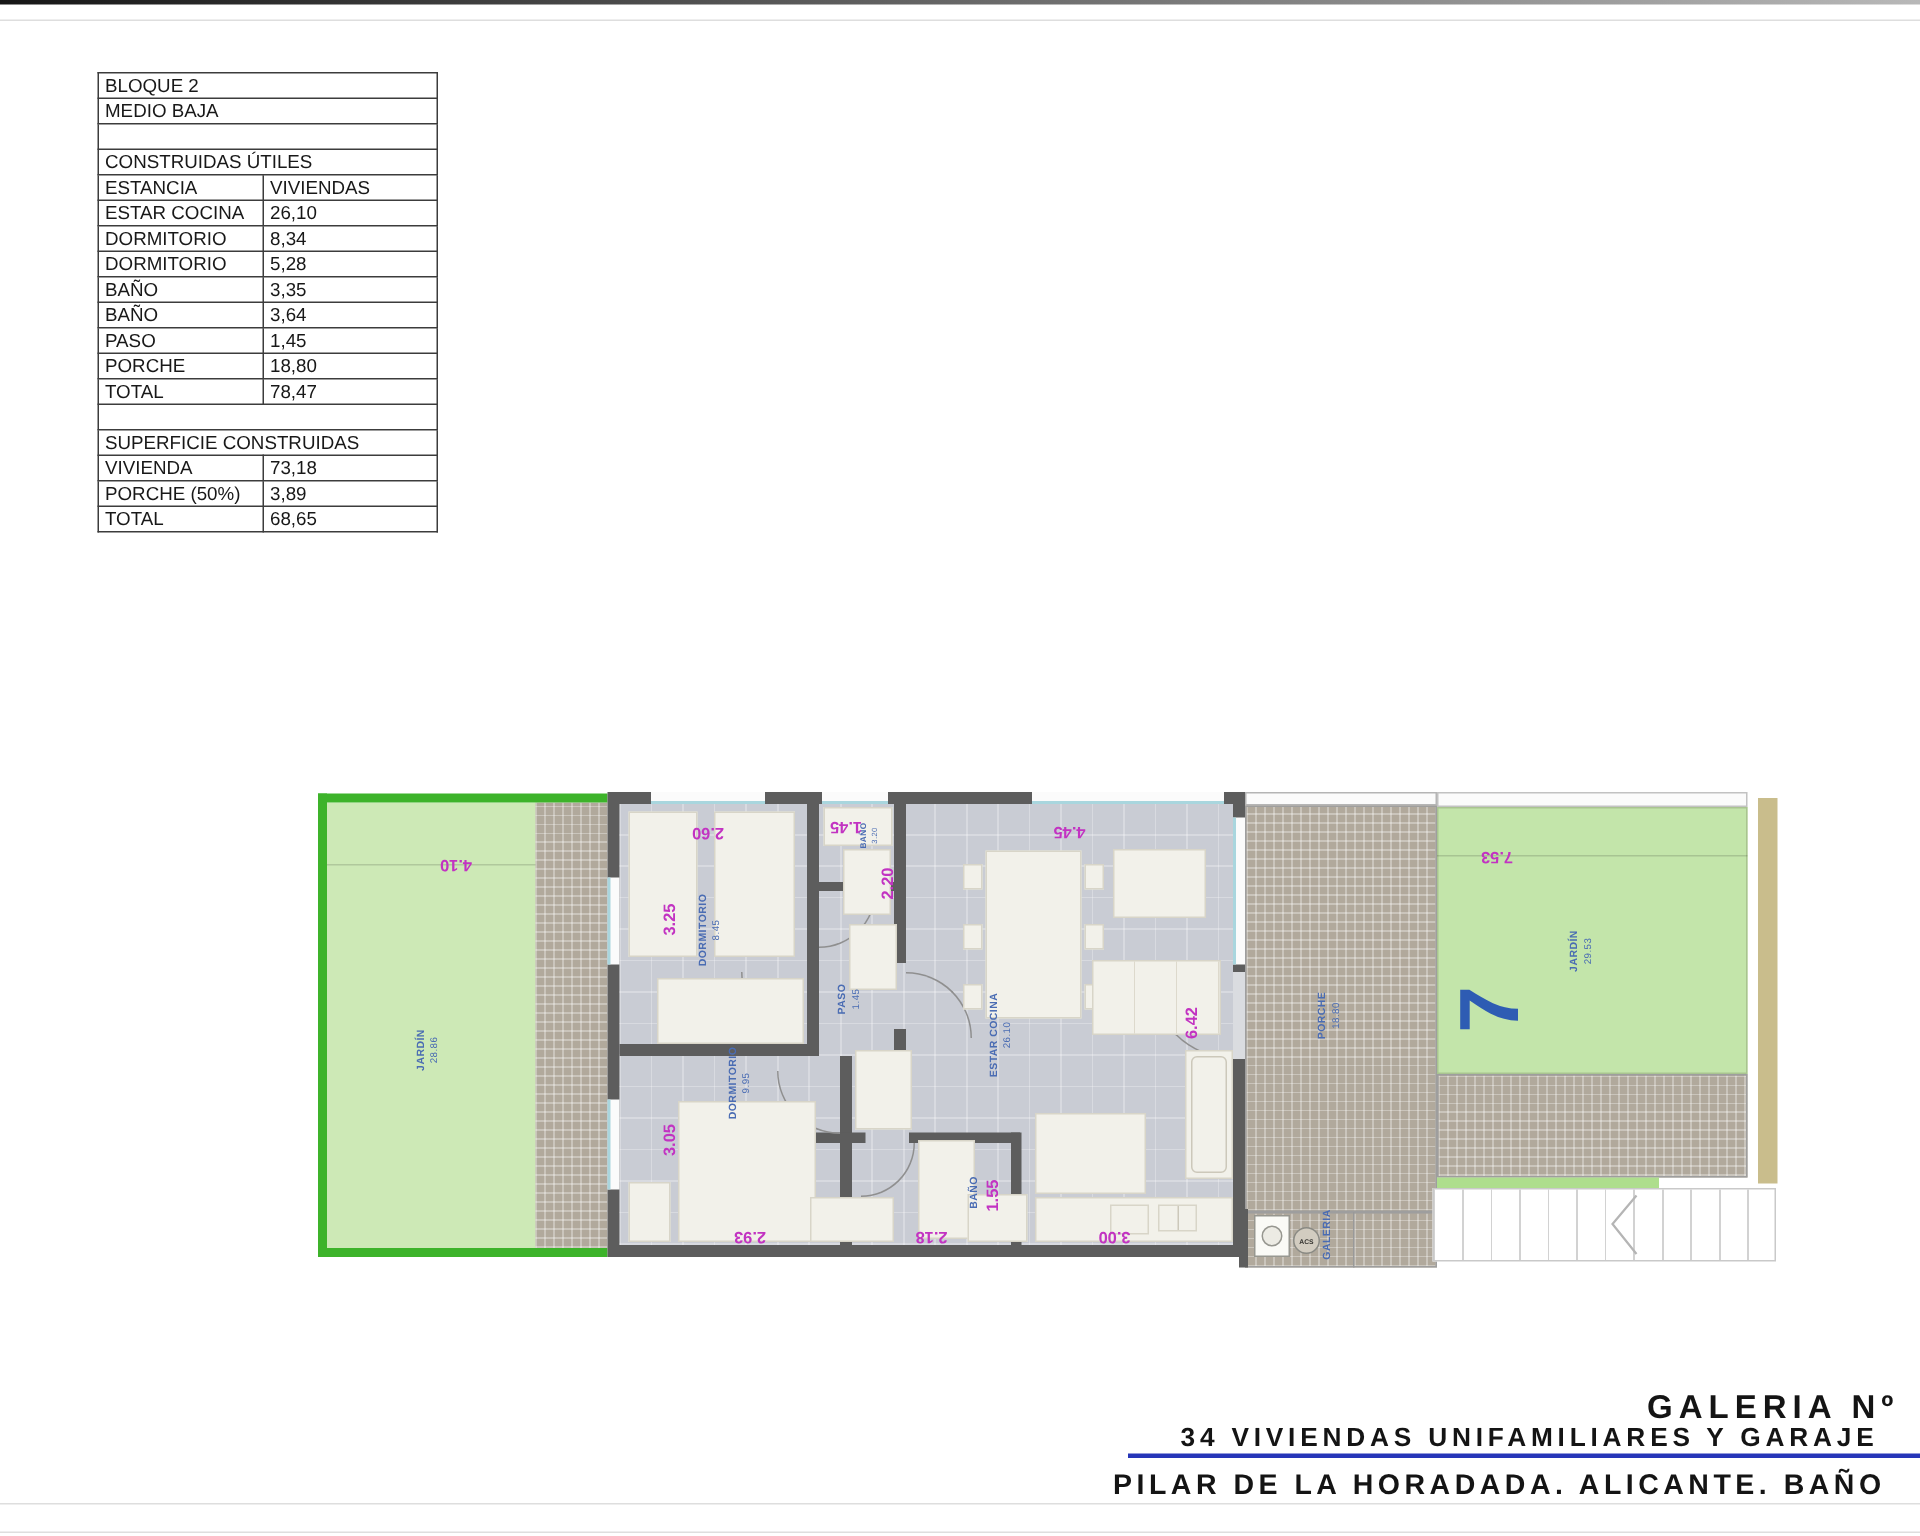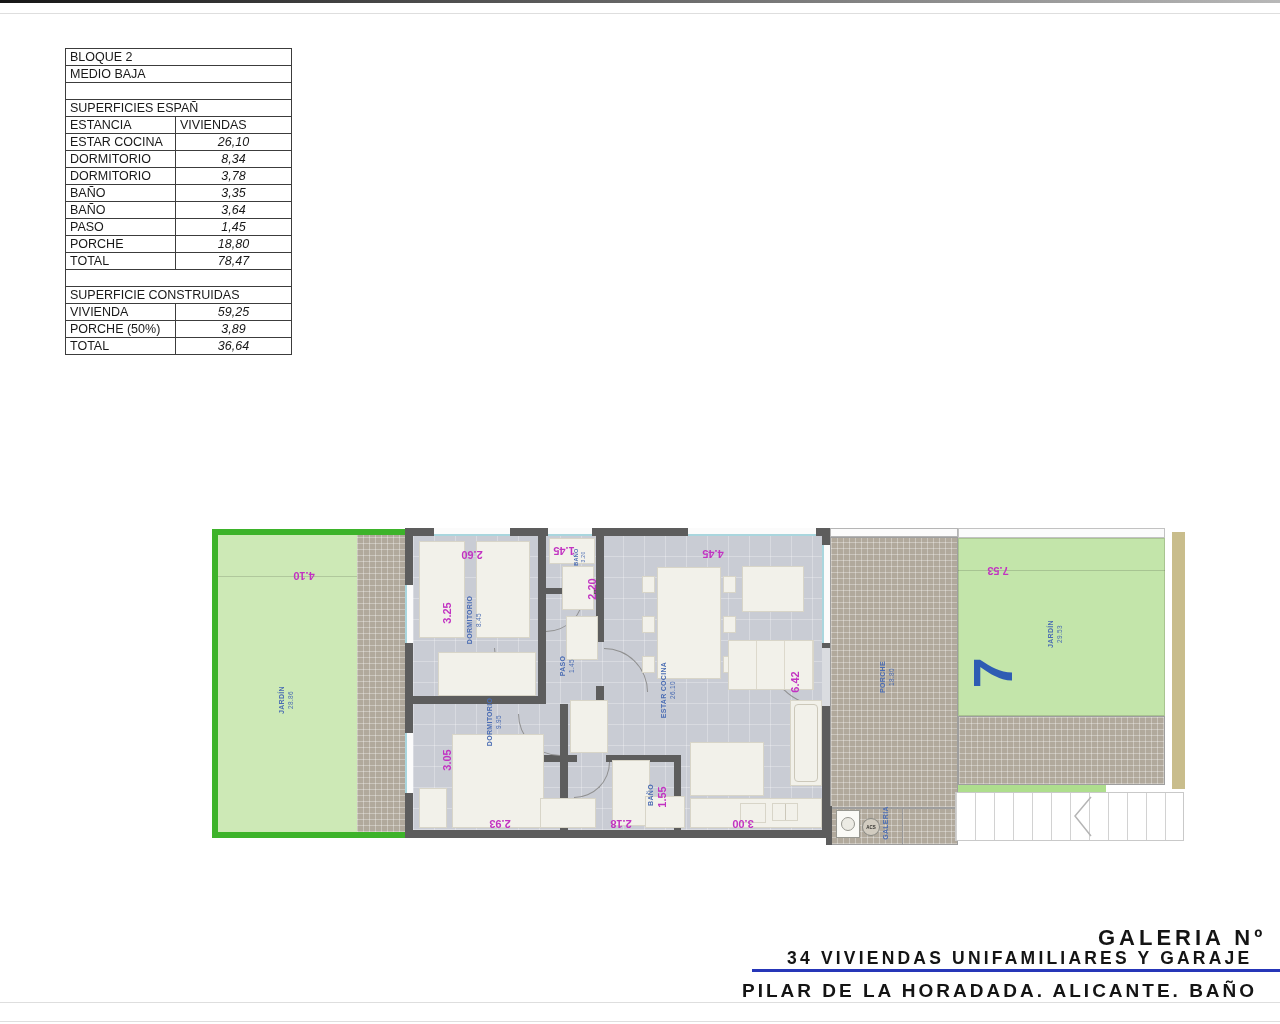--- a/index.html
+++ b/index.html
@@ -9,21 +9,21 @@
 
   
   .top-bar{left:0;top:0;width:1280px;height:3px;background:linear-gradient(to right,#161616,#b8b8b8);}
   .hairline{background:#dedede;height:1px;}
 
   
   .area-table{position:absolute;left:65px;top:48px;width:226px;border-collapse:collapse;
               font-size:12.5px;color:#181818;table-layout:fixed;}
   .area-table td{border:1px solid #3c3c3c;height:16px;padding:0 4px;line-height:16px;
                  overflow:hidden;white-space:nowrap;}
-  .area-table td.num{text-align:center;font-style:italic;}
+  .area-table td.num{text-align:left;}
   .area-table col.c1{width:110px;} .area-table col.c2{width:116px;}
 
   
   .gborder{background:var(--garden-border,#3db32a);}
   .gfill{background:var(--garden-fill,#cde9b6);}
   .gfill-r{background:var(--garden-fill-right,#c3e5aa);}
   .hatch{background-color:var(--hatch,#b1a99c);
     background-image:repeating-linear-gradient(0deg,rgba(255,255,255,.32) 0 1px,transparent 1px 6px),
                      repeating-linear-gradient(90deg,rgba(255,255,255,.32) 0 1px,transparent 1px 6px);}
   .floor{background-color:var(--floor,#c9ccd4);
@@ -87,37 +87,37 @@
         <tr>
           <td colspan="2">BLOQUE 2</td>
         </tr>
     <tr>
           <td colspan="2">MEDIO BAJA</td>
         </tr>
     <tr>
           <td colspan="2"></td>
         </tr>
     <tr>
-          <td colspan="2">SUPERFICIES ESPAÑ</td>
+          <td colspan="2">CONSTRUIDAS ÚTILES</td>
         </tr>
     <tr>
       <td>ESTANCIA</td>
       <td>VIVIENDAS</td>
     </tr>
     <tr>
           <td>ESTAR COCINA</td>
           <td class="num">26,10</td>
         </tr>
     <tr>
           <td>DORMITORIO</td>
           <td class="num">8,34</td>
         </tr>
     <tr>
           <td>DORMITORIO</td>
-          <td class="num">3,78</td>
+          <td class="num">5,28</td>
         </tr>
     <tr>
           <td>BAÑO</td>
           <td class="num">3,35</td>
         </tr>
     <tr>
           <td>BAÑO</td>
           <td class="num">3,64</td>
         </tr>
     <tr>
@@ -133,29 +133,29 @@
           <td class="num">78,47</td>
         </tr>
     <tr>
           <td colspan="2"></td>
         </tr>
     <tr>
           <td colspan="2">SUPERFICIE CONSTRUIDAS</td>
         </tr>
     <tr>
           <td>VIVIENDA</td>
-          <td class="num">59,25</td>
+          <td class="num">73,18</td>
         </tr>
     <tr>
           <td>PORCHE (50%)</td>
           <td class="num">3,89</td>
         </tr>
     <tr>
           <td>TOTAL</td>
-          <td class="num">36,64</td>
+          <td class="num">68,65</td>
         </tr>
   </tbody>
     </table>
 
   <div>
 
     <div class="abs gfill" style="left:218px;top:535px;width:139px;height:297px;"></div>
     <div class="abs hatch" style="left:357px;top:535px;width:48px;height:297px;"></div>
     <div class="abs gborder" style="left:212px;top:529px;width:6px;height:309px;"></div>
     <div class="abs gborder" style="left:212px;top:529px;width:193px;height:6px;"></div>

